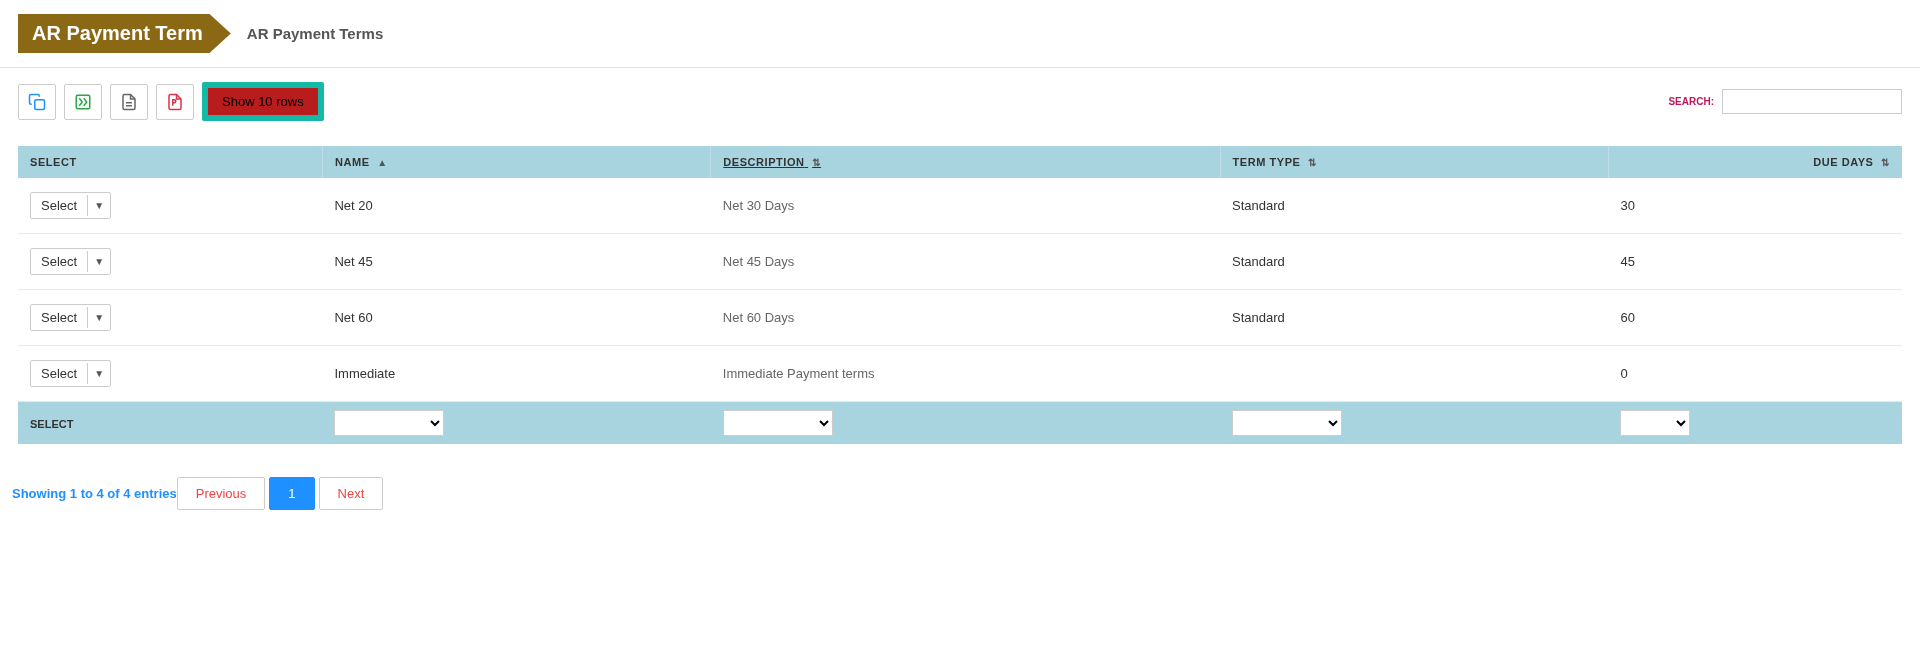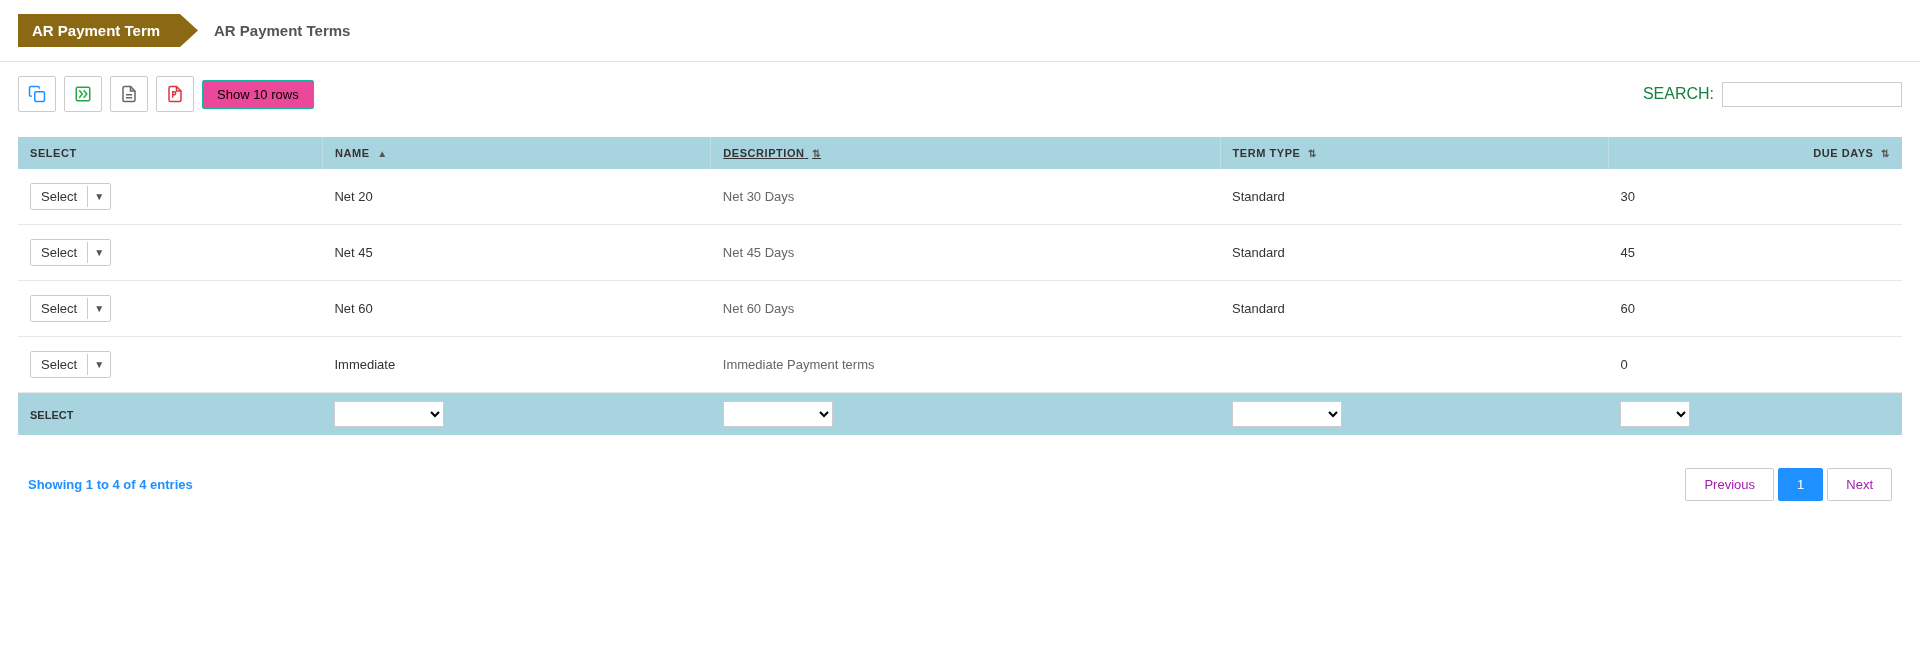--- a/index.html
+++ b/index.html
@@ -9,21 +9,21 @@
     .breadcrumb-bar {
       display: flex;
       align-items: center;
       padding: 14px 18px;
       border-bottom: 1px solid #e0e0e0;
     }
     .breadcrumb-tag {
       background: #8B6914;
       color: #fff;
       padding: 8px 28px 8px 14px;
-      font-size: 15px;
+      font-size: 20px;
       font-weight: bold;
       clip-path: polygon(0 0, 90% 0, 100% 50%, 90% 100%, 0 100%);
       margin-right: 16px;
       min-width: 180px;
     }
     .breadcrumb-title {
       font-size: 15px;
       color: #555;
       font-weight: bold;
     }
@@ -46,38 +46,38 @@
       justify-content: center;
       border-radius: 2px;
       font-size: 16px;
     }
     .toolbar-btn.blue { color: #1e90ff; }
     .toolbar-btn.green { color: #28a745; }
     .toolbar-btn.gray { color: #666; }
     .toolbar-btn.red { color: #dc3545; }
 
     .show-rows-btn {
-      border: 1px solid #14b8a6;
-      background: #ec4899;
+      border: 6px solid #14b8a6;
+      background: #b91c1c;
       padding: 6px 14px;
       cursor: pointer;
       border-radius: 2px;
       font-size: 13px;
     }
 
     .search-area {
       margin-left: auto;
       display: flex;
       align-items: center;
       gap: 8px;
     }
     .search-label {
-      font-size: 16px;
-      color: #15803d;
-      font-weight: normal;
+      font-size: 10px;
+      color: #be185d;
+      font-weight: bold;
     }
     .search-input {
       border: 1px solid #ccc;
       padding: 4px 8px;
       width: 180px;
       font-size: 13px;
       outline: none;
     }
 
     
@@ -155,40 +155,39 @@
       padding: 4px 6px;
       font-size: 12px;
       width: 110px;
       cursor: pointer;
     }
 
     
     .pagination-bar {
       display: flex;
       align-items: center;
-      justify-content: space-between;
-      padding: 14px 28px;
+      padding: 14px 12px;
       margin-top: 8px;
     }
     .showing-text { font-size: 13px; color: #555; }
     .showing-text span { color: #1e90ff; font-weight: bold; }
 
     .pagination-controls {
       display: flex;
       align-items: center;
       gap: 4px;
     }
     .page-btn {
       border: 1px solid #ccc;
       background: #fff;
       padding: 8px 18px;
       font-size: 13px;
       cursor: pointer;
       border-radius: 2px;
-      color: #a21caf;
+      color: #ef4444;
     }
     .page-btn.active {
       background: #1e90ff;
       color: #fff;
       border-color: #1e90ff;
     }
   </style>
 </head>
 <body>
 

